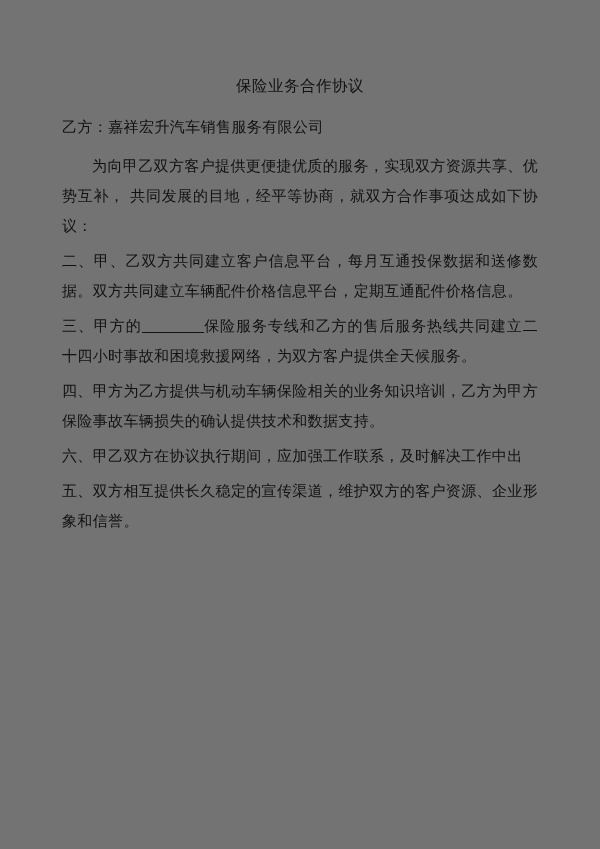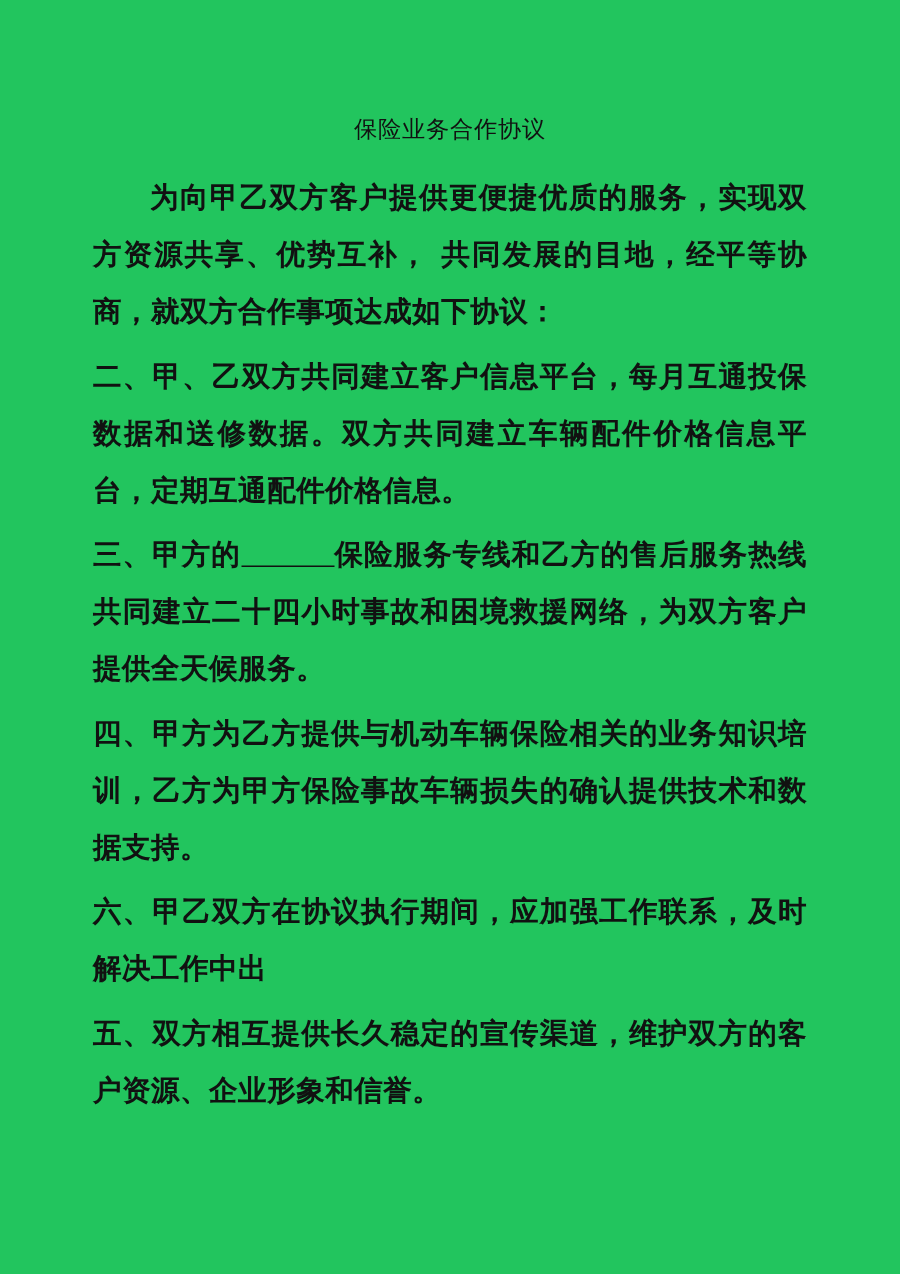--- a/index.html
+++ b/index.html
@@ -13,21 +13,21 @@
     font-family: "DejaVu Serif", "Liberation Serif", serif;
     color: #1a1a1a;
     overflow: hidden;
   }
   .page {
     position: relative;
     width: 600px;
     height: 849px;
     box-sizing: border-box;
     padding: 74px 62px 0 62px;
-    background: #22c55e;
+    background: #737373;
   }
   .doc-title {
     text-align: center;
     font-size: 15.5px;
     line-height: 1.6;
     letter-spacing: 0.5px;
     margin: 0 0 14px 0;
     color: #111;
     font-weight: 400;
   }
@@ -35,47 +35,49 @@
     font-size: 15px;
     line-height: 1.9;
     margin: 0 0 4px 0;
     letter-spacing: 0.4px;
     color: #111;
   }
   .party-line.second {
     margin-bottom: 10px;
   }
   .para {
-    font-size: 19px;
+    font-size: 15px;
     line-height: 2.0;
     margin: 0 0 5px 0;
     text-align: justify;
     text-justify: inter-ideograph;
     letter-spacing: 0.35px;
     color: #111;
-    font-weight: bold;
   }
   .para.indent {
     text-indent: 2em;
   }
   .blank-fill {
     display: inline-block;
     min-width: 62px;
     border-bottom: 1px solid #111;
     vertical-align: -2px;
   }
 </style>
 </head>
 <body>
 
 <div class="page">
 
   <div class="doc-title">保险业务合作协议</div>
 
 
+  <div class="party-line second">
+    <span>乙方：</span><span>嘉祥宏升汽车销售服务有限公司</span>
+  </div>
 
   <p class="para indent">为向甲乙双方客户提供更便捷优质的服务，实现双方资源共享、优势互补，  共同发展的目地，经平等协商，就双方合作事项达成如下协议：</p>
 
 
   <p class="para">二、甲、乙双方共同建立客户信息平台，每月互通投保数据和送修数据。双方共同建立车辆配件价格信息平台，定期互通配件价格信息。</p>
 
   <p class="para">
     <span>三、甲方的</span><span class="blank-fill"></span><span>保险服务专线和乙方的售后服务热线共同建立二十四小时事故和困境救援网络，为双方客户提供全天候服务。</span>
   </p>
 

